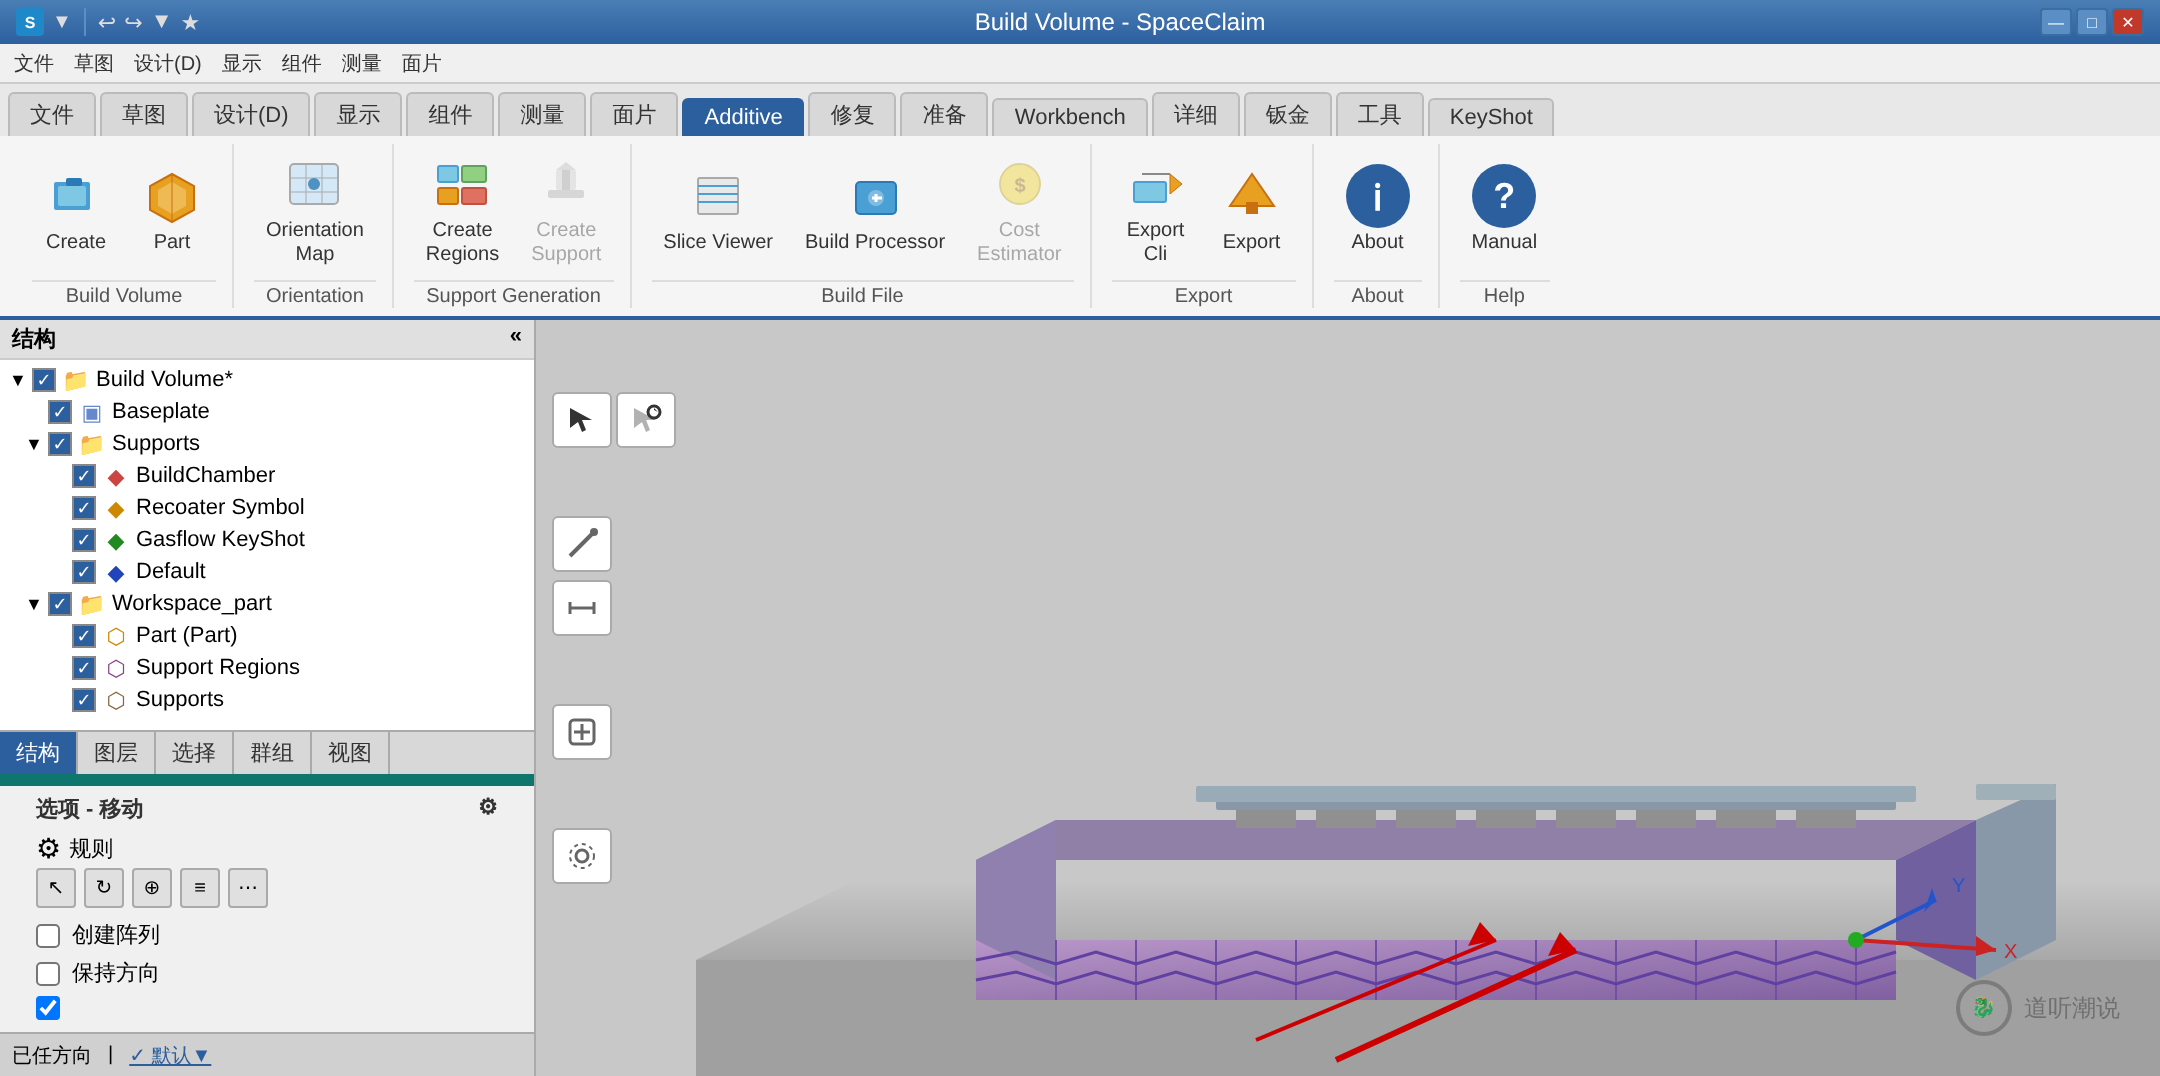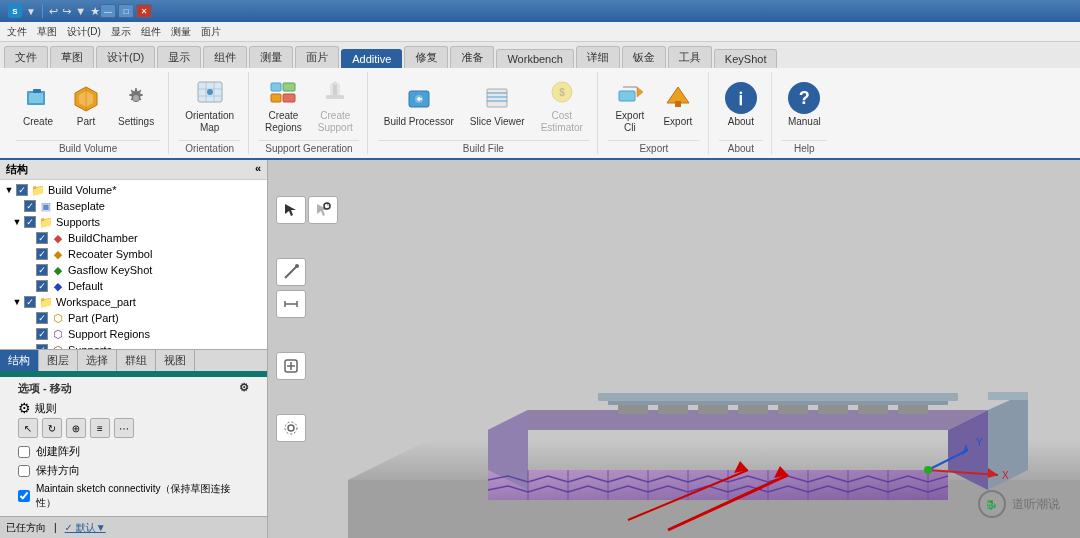--- a/index.html
+++ b/index.html
@@ -343,20 +343,21 @@
     <div style="width:14px;height:14px;background:#1e88c9;border-radius:2px;display:flex;align-items:center;justify-content:center;">
       <span style="color:white;font-size:8px;font-weight:bold;">S</span>
     </div>
     <span style="font-size:10px;color:#ddd;">▼</span>
     <span style="width:1px;height:14px;background:#5a8ec5;margin:0 2px;"></span>
     <span style="font-size:11px;color:#ddd;">↩</span>
     <span style="font-size:11px;color:#ddd;">↪</span>
     <span style="font-size:11px;color:#ddd;">▼</span>
     <span style="font-size:11px;color:#ddd;">★</span>
   </div>
+  <div class="title">Build Volume - SpaceClaim</div>
   <div class="win-controls">
     <div class="win-btn">—</div>
     <div class="win-btn">□</div>
     <div class="win-btn" style="background:#c0392b;">✕</div>
   </div>
 </div>
 
 <div id="quickaccess">
   <span class="qa-btn">文件</span>
   <span class="qa-btn">草图</span>
@@ -402,30 +403,20 @@
         <div class="ribbon-btn">
           <div class="btn-icon">
             <svg width="30" height="30" viewBox="0 0 30 30">
               <polygon points="15,4 26,10 26,22 15,28 4,22 4,10" fill="#e8a020" stroke="#c87010" stroke-width="1"></polygon>
               <polygon points="15,8 22,12 22,20 15,24 8,20 8,12" fill="#f0c060" opacity="0.8"></polygon>
               <line x1="15" y1="4" x2="15" y2="28" stroke="#c87010" stroke-width="0.5"></line>
             </svg>
           </div>
           <div class="btn-label">Part</div>
         </div>
-        <div class="ribbon-btn">
-          <div class="btn-icon">
-            <svg width="30" height="30" viewBox="0 0 30 30">
-              <circle cx="15" cy="15" r="4" fill="#888"></circle>
-              <path d="M15 5 L16.5 9 L20 7 L18.5 10.5 L22 12 L18.5 13.5 L20 17 L16.5 15 L15 19 L13.5 15 L10 17 L11.5 13.5 L8 12 L11.5 10.5 L10 7 L13.5 9 Z" fill="#777" stroke="#555" stroke-width="0.5"></path>
-              <circle cx="15" cy="15" r="3" fill="#aaa"></circle>
-            </svg>
-          </div>
-          <div class="btn-label">Settings</div>
-        </div>
       </div>
       <div class="ribbon-group-label">Build Volume</div>
     </div>
 
     <div class="ribbon-group">
       <div class="ribbon-group-items">
         <div class="ribbon-btn">
           <div class="btn-icon">
             <svg width="30" height="30" viewBox="0 0 30 30">
               <rect x="3" y="5" width="24" height="20" fill="#d4e8f8" rx="2" stroke="#aaa" stroke-width="1"></rect>
@@ -468,37 +459,37 @@
         </div>
       </div>
       <div class="ribbon-group-label">Support Generation</div>
     </div>
 
     <div class="ribbon-group">
       <div class="ribbon-group-items">
         <div class="ribbon-btn">
           <div class="btn-icon">
             <svg width="30" height="30" viewBox="0 0 30 30">
-              <rect x="5" y="8" width="20" height="16" fill="#4a9fd4" rx="2" stroke="#2c7ab5" stroke-width="1"></rect>
-              <circle cx="15" cy="16" r="4" fill="#fff" opacity="0.3"></circle>
-              <path d="M13 16 L18 16 M15 14 L15 18" stroke="white" stroke-width="1.5"></path>
-            </svg>
-          </div>
-          <div class="btn-label">Build Processor</div>
-        </div>
-        <div class="ribbon-btn">
-          <div class="btn-icon">
-            <svg width="30" height="30" viewBox="0 0 30 30">
               <rect x="5" y="6" width="20" height="18" fill="#e8e8e8" rx="1" stroke="#aaa" stroke-width="1"></rect>
               <line x1="5" y1="10" x2="25" y2="10" stroke="#4a9fd4" stroke-width="1"></line>
               <line x1="5" y1="14" x2="25" y2="14" stroke="#4a9fd4" stroke-width="1"></line>
               <line x1="5" y1="18" x2="25" y2="18" stroke="#4a9fd4" stroke-width="1"></line>
             </svg>
           </div>
           <div class="btn-label">Slice Viewer</div>
+        </div>
+        <div class="ribbon-btn">
+          <div class="btn-icon">
+            <svg width="30" height="30" viewBox="0 0 30 30">
+              <rect x="5" y="8" width="20" height="16" fill="#4a9fd4" rx="2" stroke="#2c7ab5" stroke-width="1"></rect>
+              <circle cx="15" cy="16" r="4" fill="#fff" opacity="0.3"></circle>
+              <path d="M13 16 L18 16 M15 14 L15 18" stroke="white" stroke-width="1.5"></path>
+            </svg>
+          </div>
+          <div class="btn-label">Build Processor</div>
         </div>
         <div class="ribbon-btn disabled">
           <div class="btn-icon">
             <svg width="30" height="30" viewBox="0 0 30 30">
               <circle cx="15" cy="15" r="10" fill="#f0d020" stroke="#c0a010" stroke-width="1"></circle>
               <text x="15" y="19" text-anchor="middle" font-size="10" font-weight="bold" fill="#8a6000">$</text>
             </svg>
           </div>
           <div class="btn-label">Cost<br>Estimator</div>
         </div>
@@ -672,21 +663,20 @@
       <div class="options-row">
         <input type="checkbox" style="">
         <span>创建阵列</span>
       </div>
       <div class="options-row">
         <input type="checkbox" style="">
         <span>保持方向</span>
       </div>
       <div class="options-row">
         <input type="checkbox" checked="" style="">
-        <span style="font-size:10px;">Maintain sketch connectivity（保持草图连接性）</span>
       </div>
     </div>
 
     <div id="bottom-bar">
       <span>已任方向</span>
       <span> | </span>
       <span style="cursor:pointer;color:#2c5f9e;text-decoration:underline;">✓ 默认▼</span>
     </div>
   </div>
 

